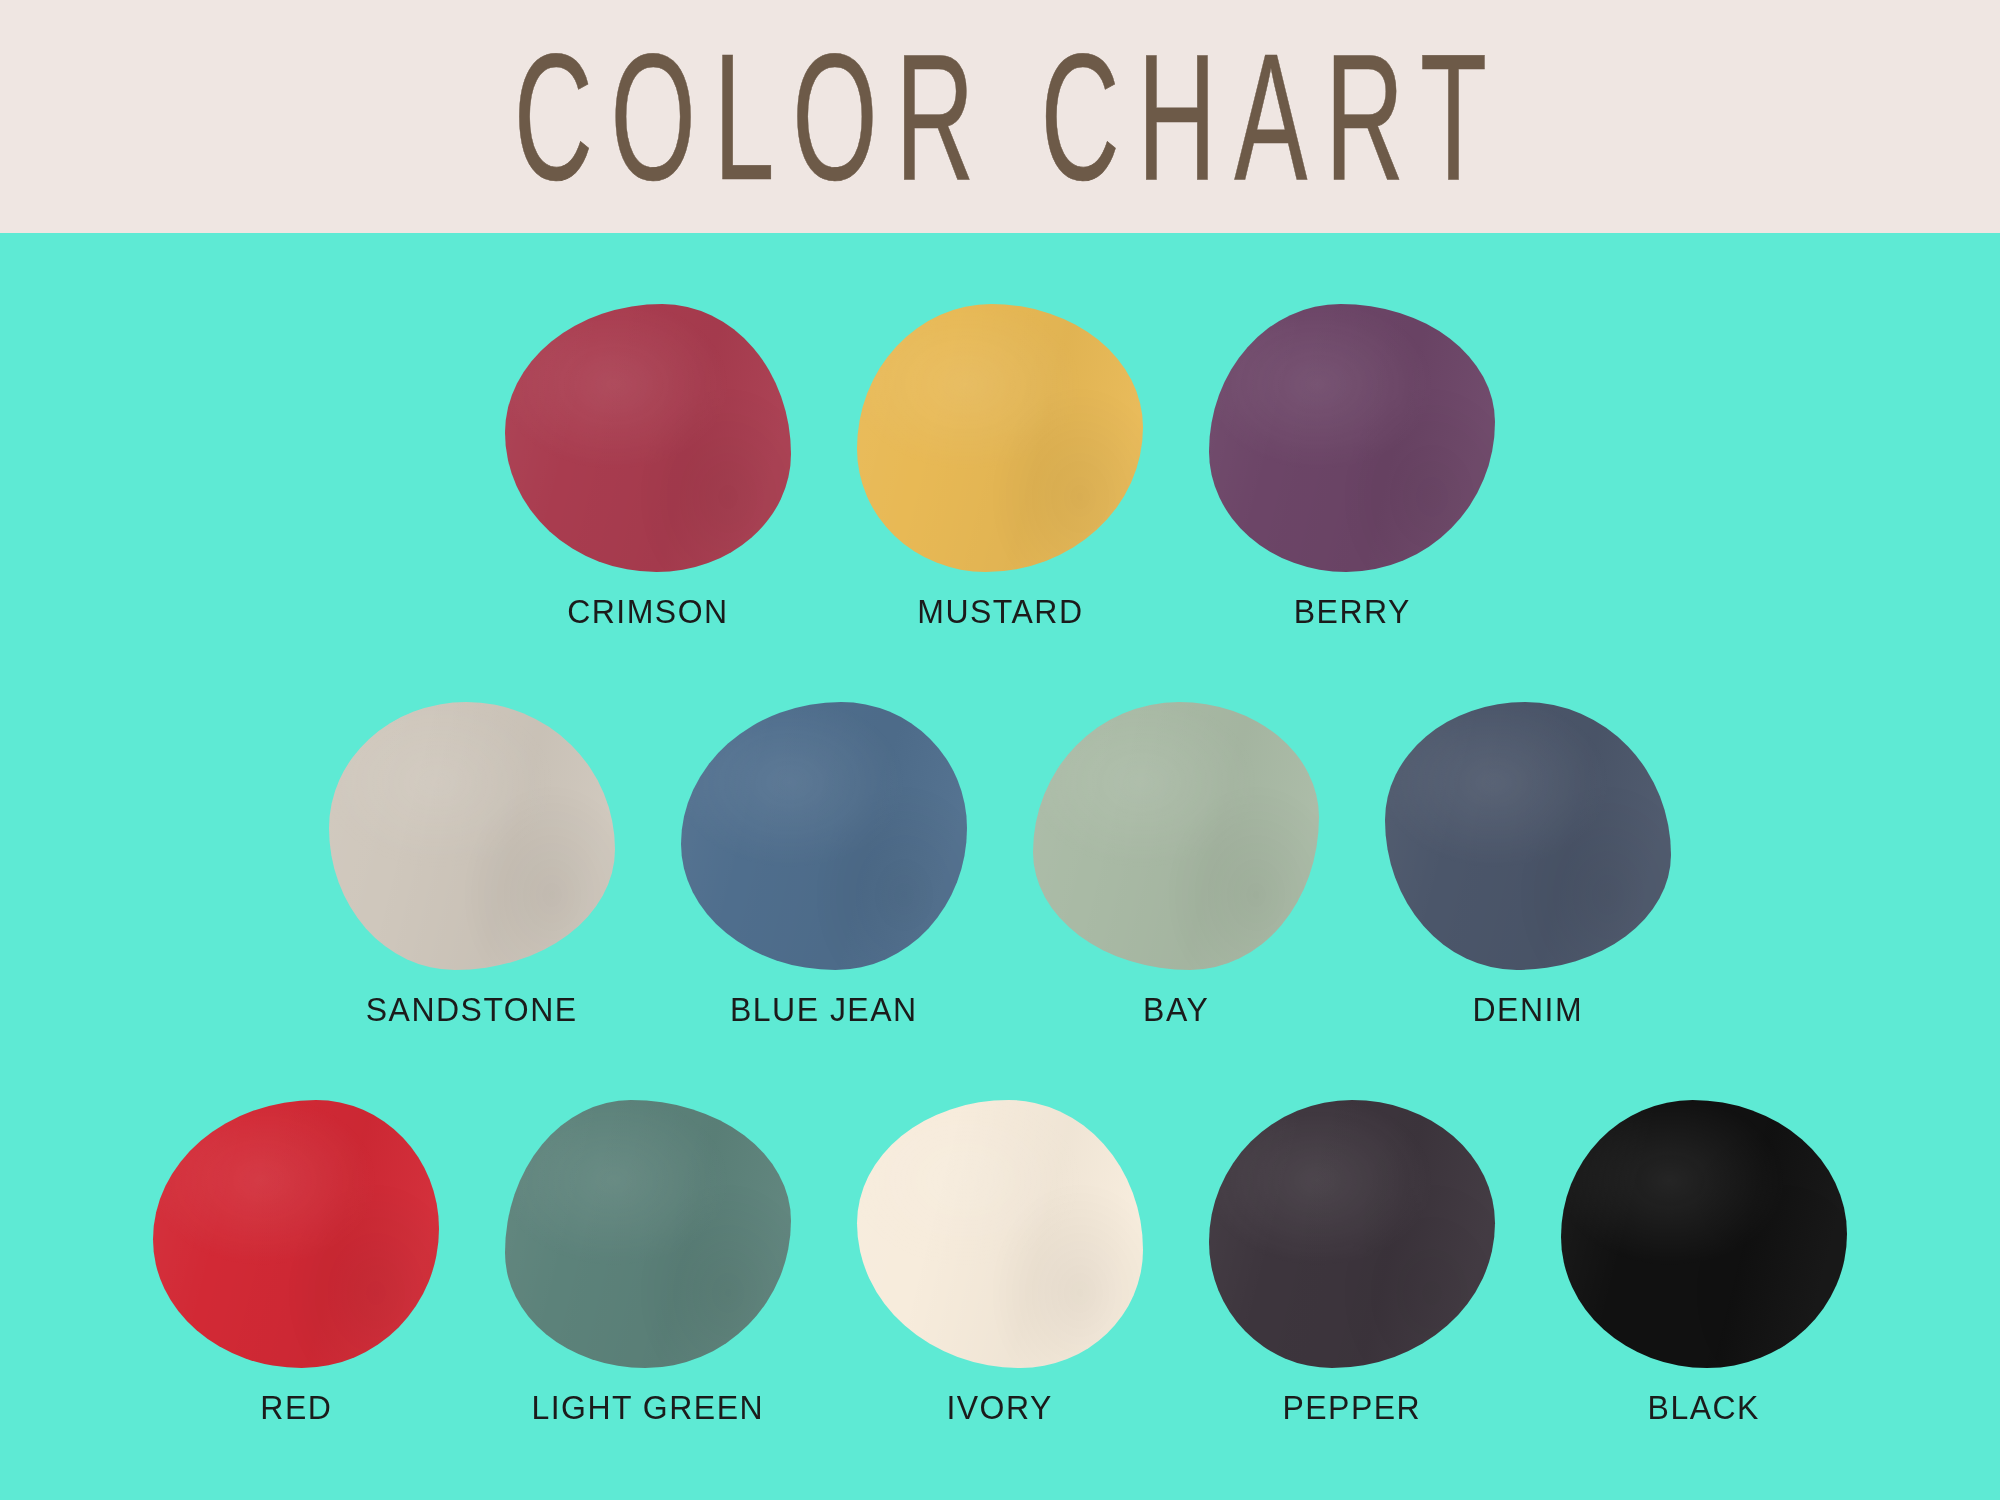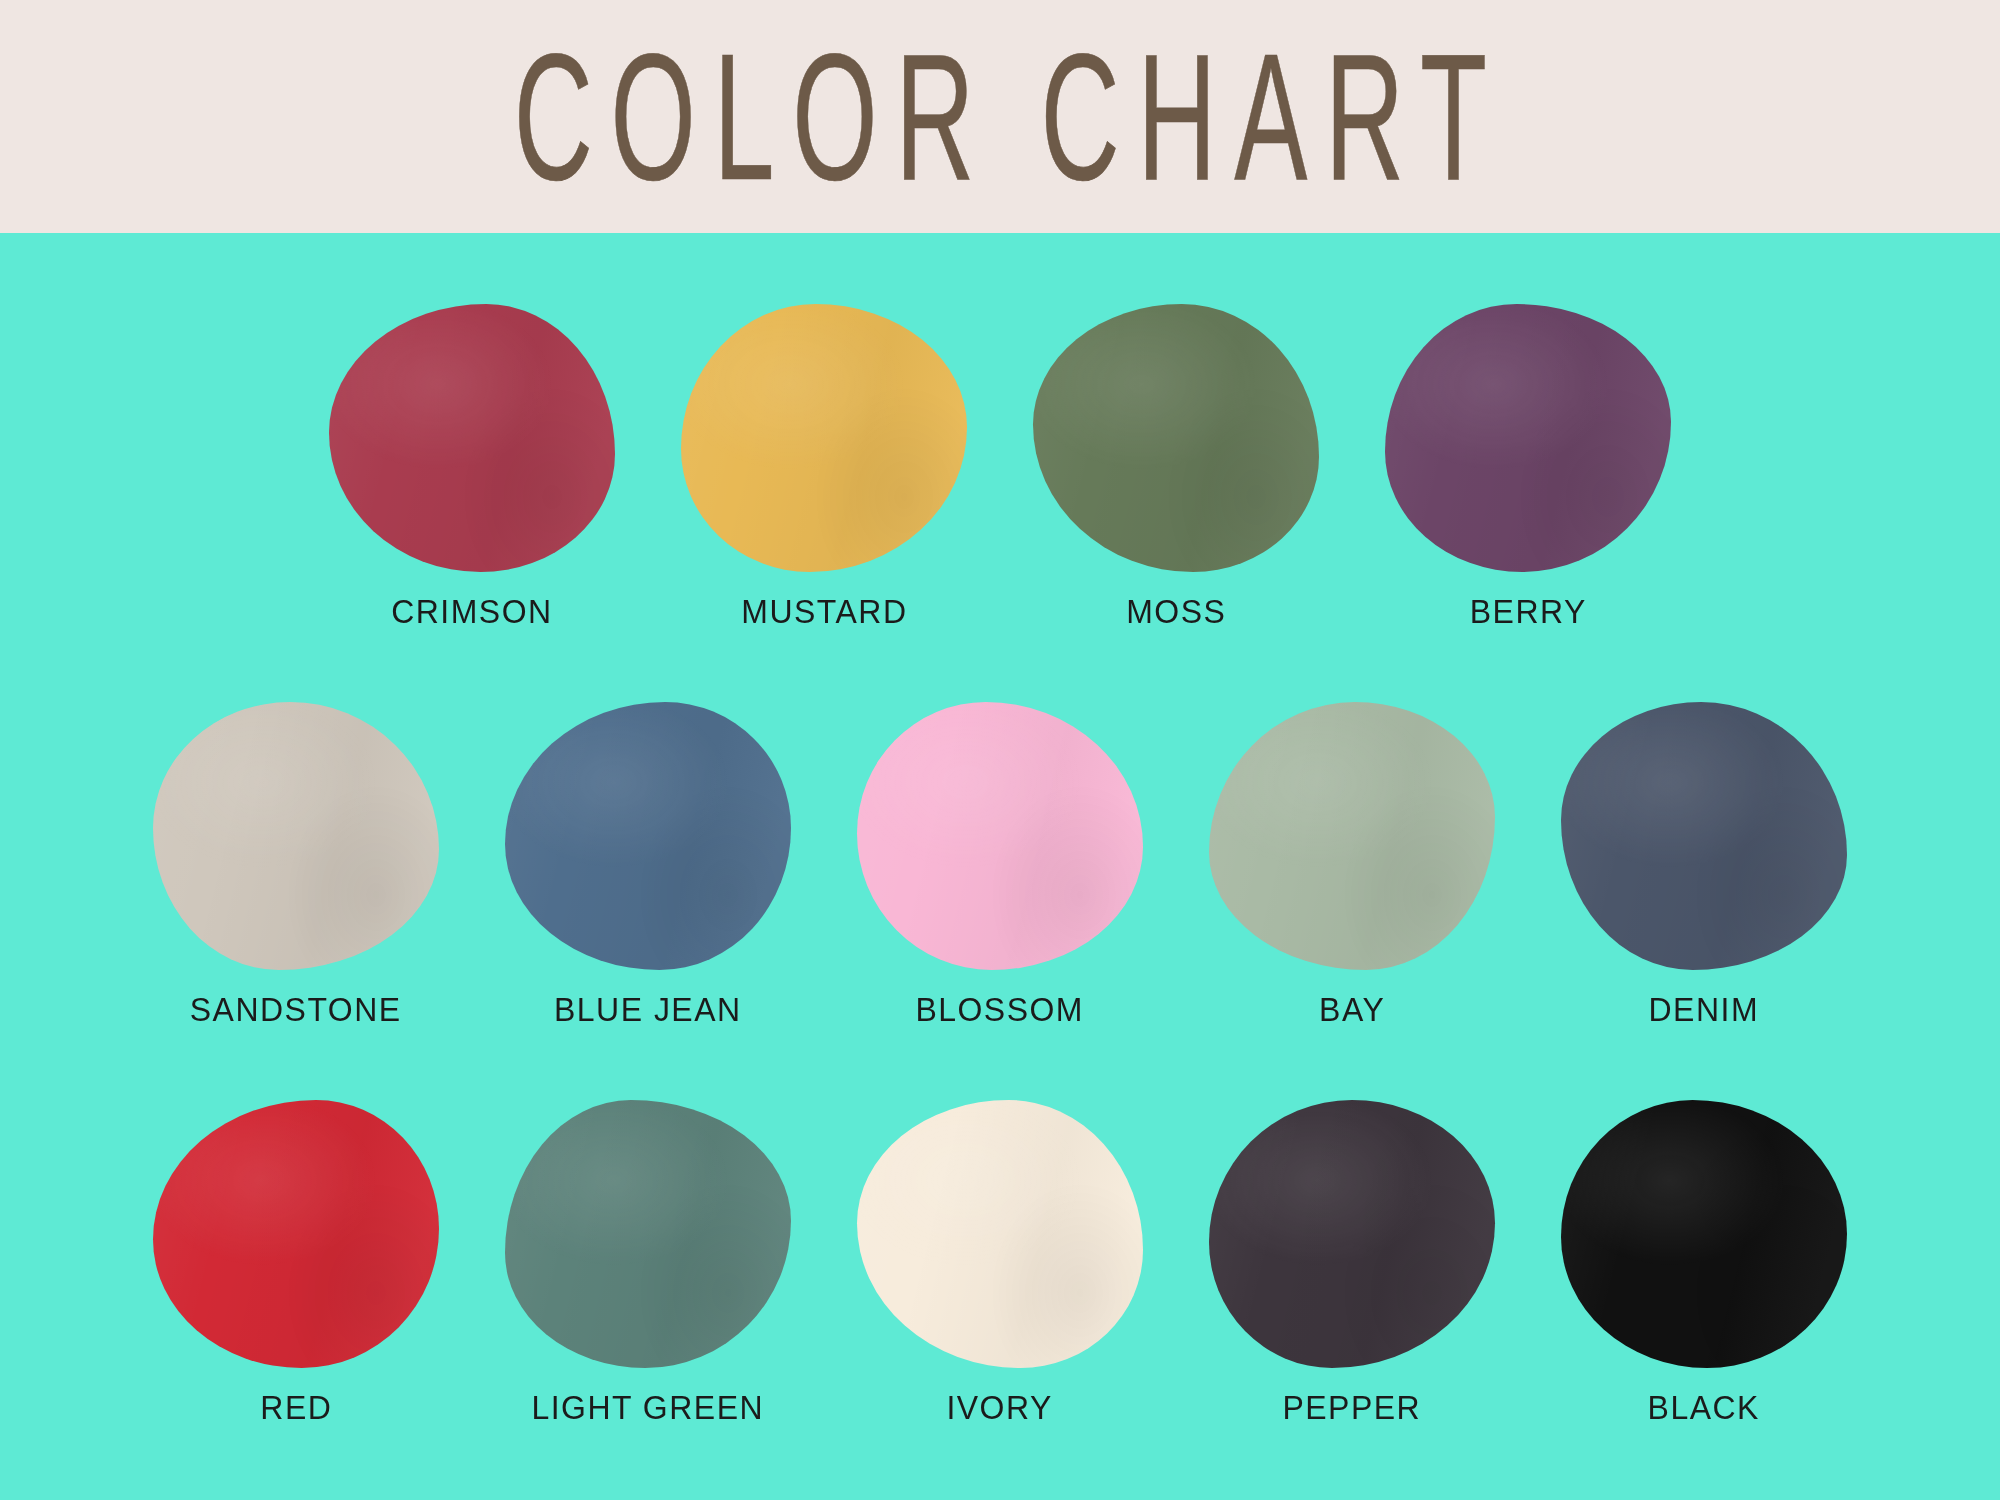--- a/index.html
+++ b/index.html
@@ -177,30 +177,20 @@
             <div class="blob shape-1" style="color: rgb(232, 185, 85);">
               <div class="blob-fill"></div>
               <div class="sheen-a"></div>
               <div class="sheen-b"></div>
             </div>
           </div>
           <div class="swatch-label" style="color: rgb(27, 27, 27);">MUSTARD</div>
         </div>
         <div class="swatch-cell">
           <div class="blob-wrap">
-            <div class="blob shape-2" style="color: rgb(102, 122, 89);">
-              <div class="blob-fill"></div>
-              <div class="sheen-a"></div>
-              <div class="sheen-b"></div>
-            </div>
-          </div>
-          <div class="swatch-label" style="color: rgb(27, 27, 27);">MOSS</div>
-        </div>
-        <div class="swatch-cell">
-          <div class="blob-wrap">
             <div class="blob shape-3" style="color: rgb(108, 69, 103);">
               <div class="blob-fill"></div>
               <div class="sheen-a"></div>
               <div class="sheen-b"></div>
             </div>
           </div>
           <div class="swatch-label" style="color: rgb(27, 27, 27);">BERRY</div>
         </div>
       </div>
     <div class="swatch-row">
@@ -219,30 +209,20 @@
             <div class="blob shape-6" style="color: rgb(79, 110, 141);">
               <div class="blob-fill"></div>
               <div class="sheen-a"></div>
               <div class="sheen-b"></div>
             </div>
           </div>
           <div class="swatch-label" style="color: rgb(27, 27, 27);">BLUE JEAN</div>
         </div>
         <div class="swatch-cell">
           <div class="blob-wrap">
-            <div class="blob shape-7" style="color: rgb(249, 183, 213);">
-              <div class="blob-fill"></div>
-              <div class="sheen-a"></div>
-              <div class="sheen-b"></div>
-            </div>
-          </div>
-          <div class="swatch-label" style="color: rgb(27, 27, 27);">BLOSSOM</div>
-        </div>
-        <div class="swatch-cell">
-          <div class="blob-wrap">
             <div class="blob shape-8" style="color: rgb(169, 186, 165);">
               <div class="blob-fill"></div>
               <div class="sheen-a"></div>
               <div class="sheen-b"></div>
             </div>
           </div>
           <div class="swatch-label" style="color: rgb(27, 27, 27);">BAY</div>
         </div>
         <div class="swatch-cell">
           <div class="blob-wrap">

